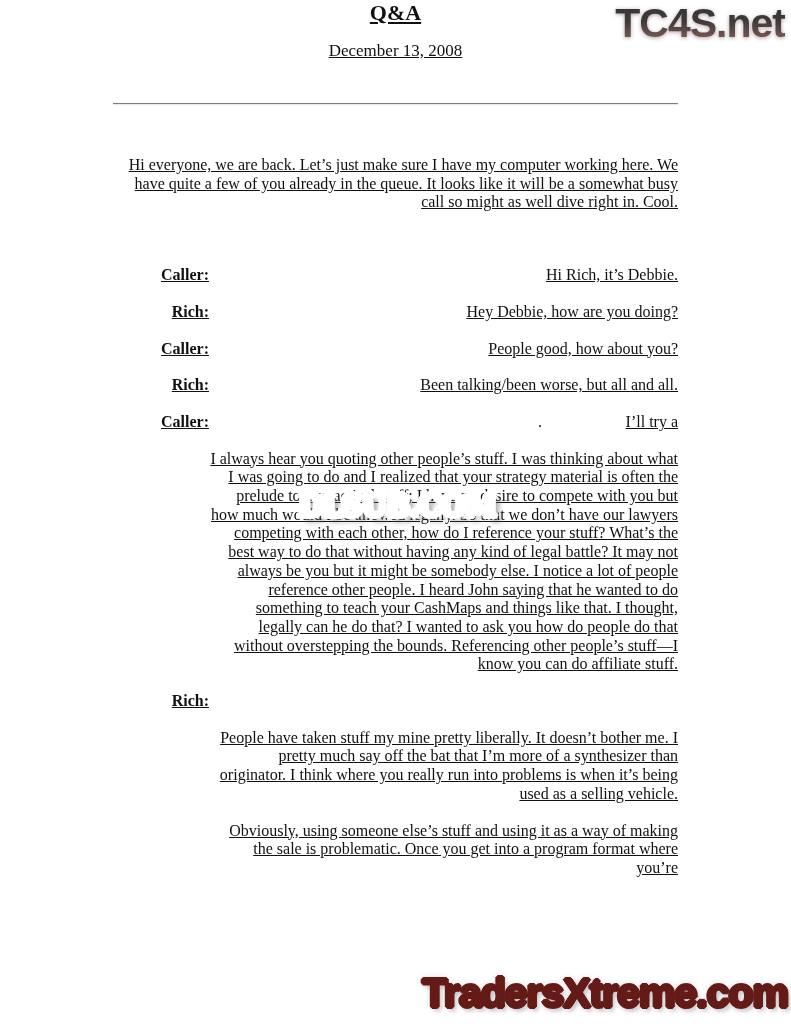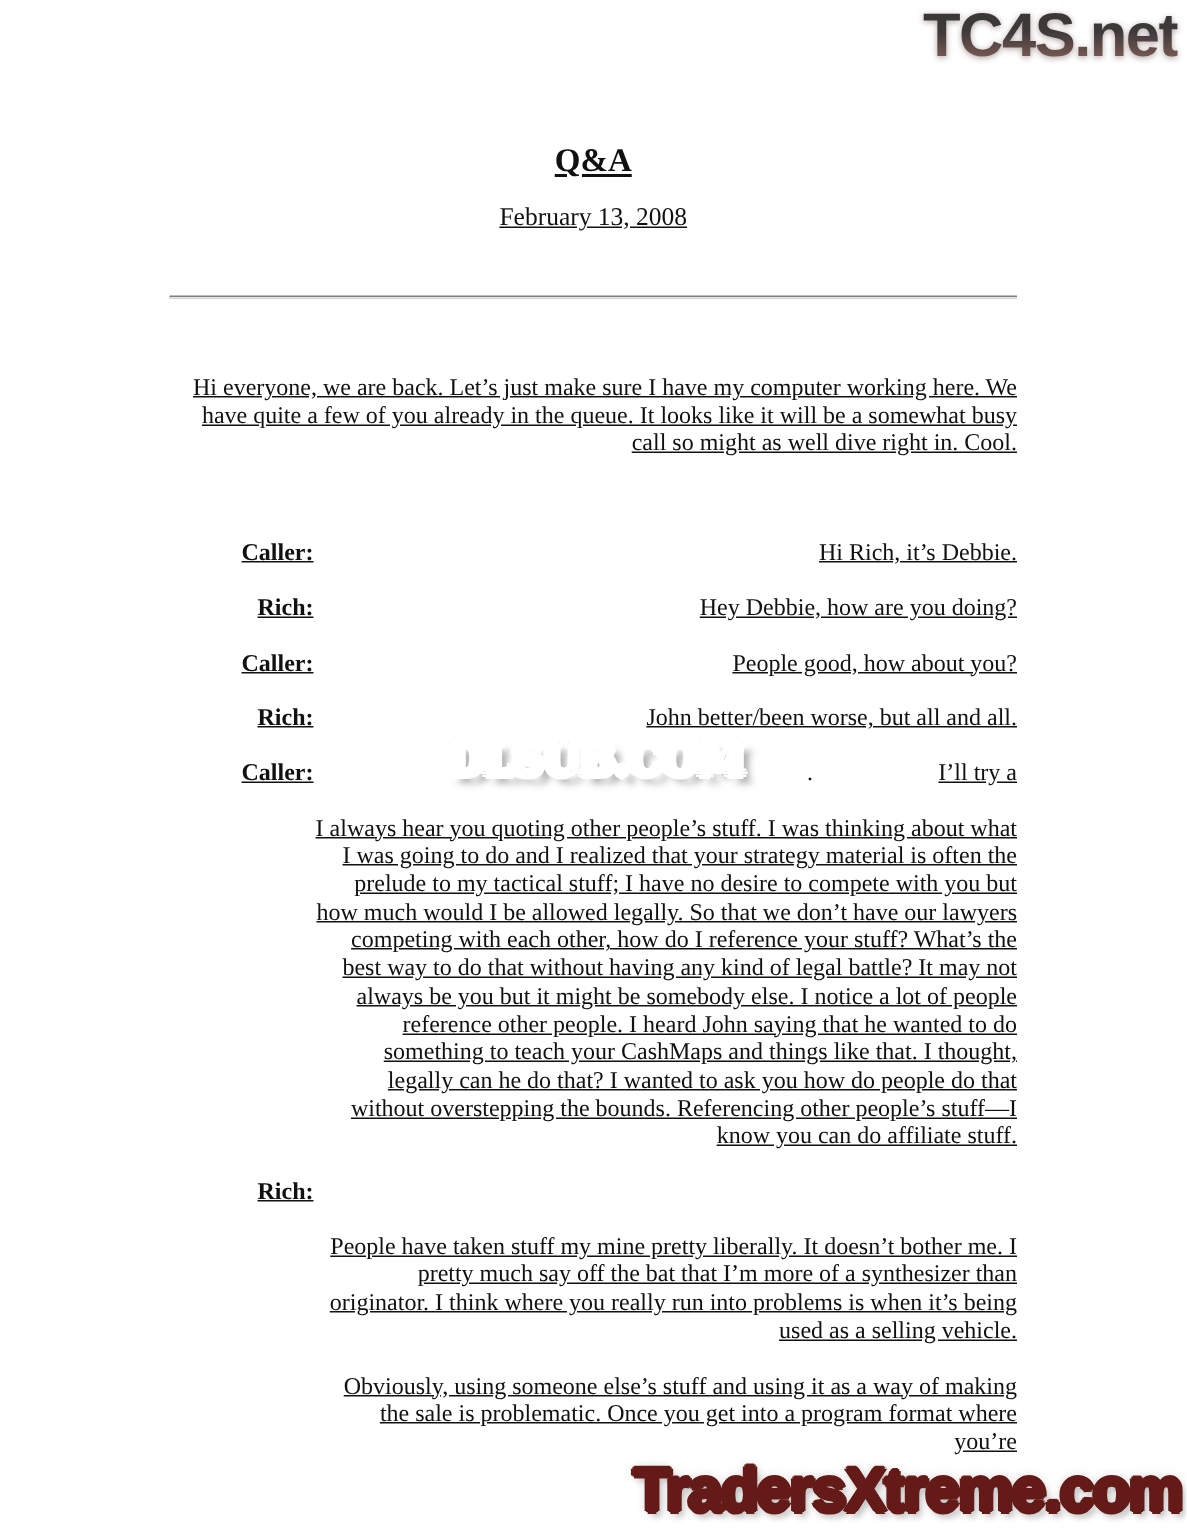--- a/index.html
+++ b/index.html
@@ -30,21 +30,20 @@
     background: linear-gradient(180deg, #343434 0%, #3e3a3a 45%, #6d534e 75%, #95675f 100%);
     -webkit-background-clip: text;
     background-clip: text;
     color: transparent;
     filter: drop-shadow(0 1px 2px rgba(110, 85, 80, 0.55));
   }
 
   
   .doc-title {
     margin: 0;
-    padding-top: 94px;
     text-align: center;
     font-size: 22px;
     font-weight: bold;
   }
   .doc-date {
     margin: 15px 0 0 0;
     text-align: center;
     font-size: 17px;
   }
   .rule {
@@ -130,21 +129,21 @@
 </style>
 </head>
 <body>
 
 <div class="page">
 
   <div class="header-logo">TC4S.net</div>
 
   <h1 class="doc-title">Q&amp;A</h1>
 
-  <div class="doc-date">February 13, 2008</div>
+  <div class="doc-date">December 13, 2008</div>
 
   <div class="rule"></div>
 
   <div class="content">
     <p class="intro">Hi everyone, we are back. Let’s just make sure I have my computer working here. We have quite a few of you already in the queue. It looks like it will be a somewhat busy call so might as well dive right in. Cool.</p>
 
     <div class="dialog">
   <div class="dialog-row">
     <span class="speaker">Caller:</span>
     <span class="dialog-text">
@@ -162,21 +161,21 @@
   <div class="dialog-row">
     <span class="speaker">Caller:</span>
     <span class="dialog-text">
       <span>People good, how about you?</span>
     </span>
   </div>
 
   <div class="dialog-row">
     <span class="speaker">Rich:</span>
     <span class="dialog-text">
-      <span>John better/been worse, but all and all.</span>
+      <span>Been talking/been worse, but all and all.</span>
     </span>
   </div>
 
   <div class="dialog-row has-watermark">
     <span class="speaker">Caller:</span>
     <span class="dialog-text">
       <span>I’ll try a</span><span class="text-after">.</span>
     </span>
   </div>
 

